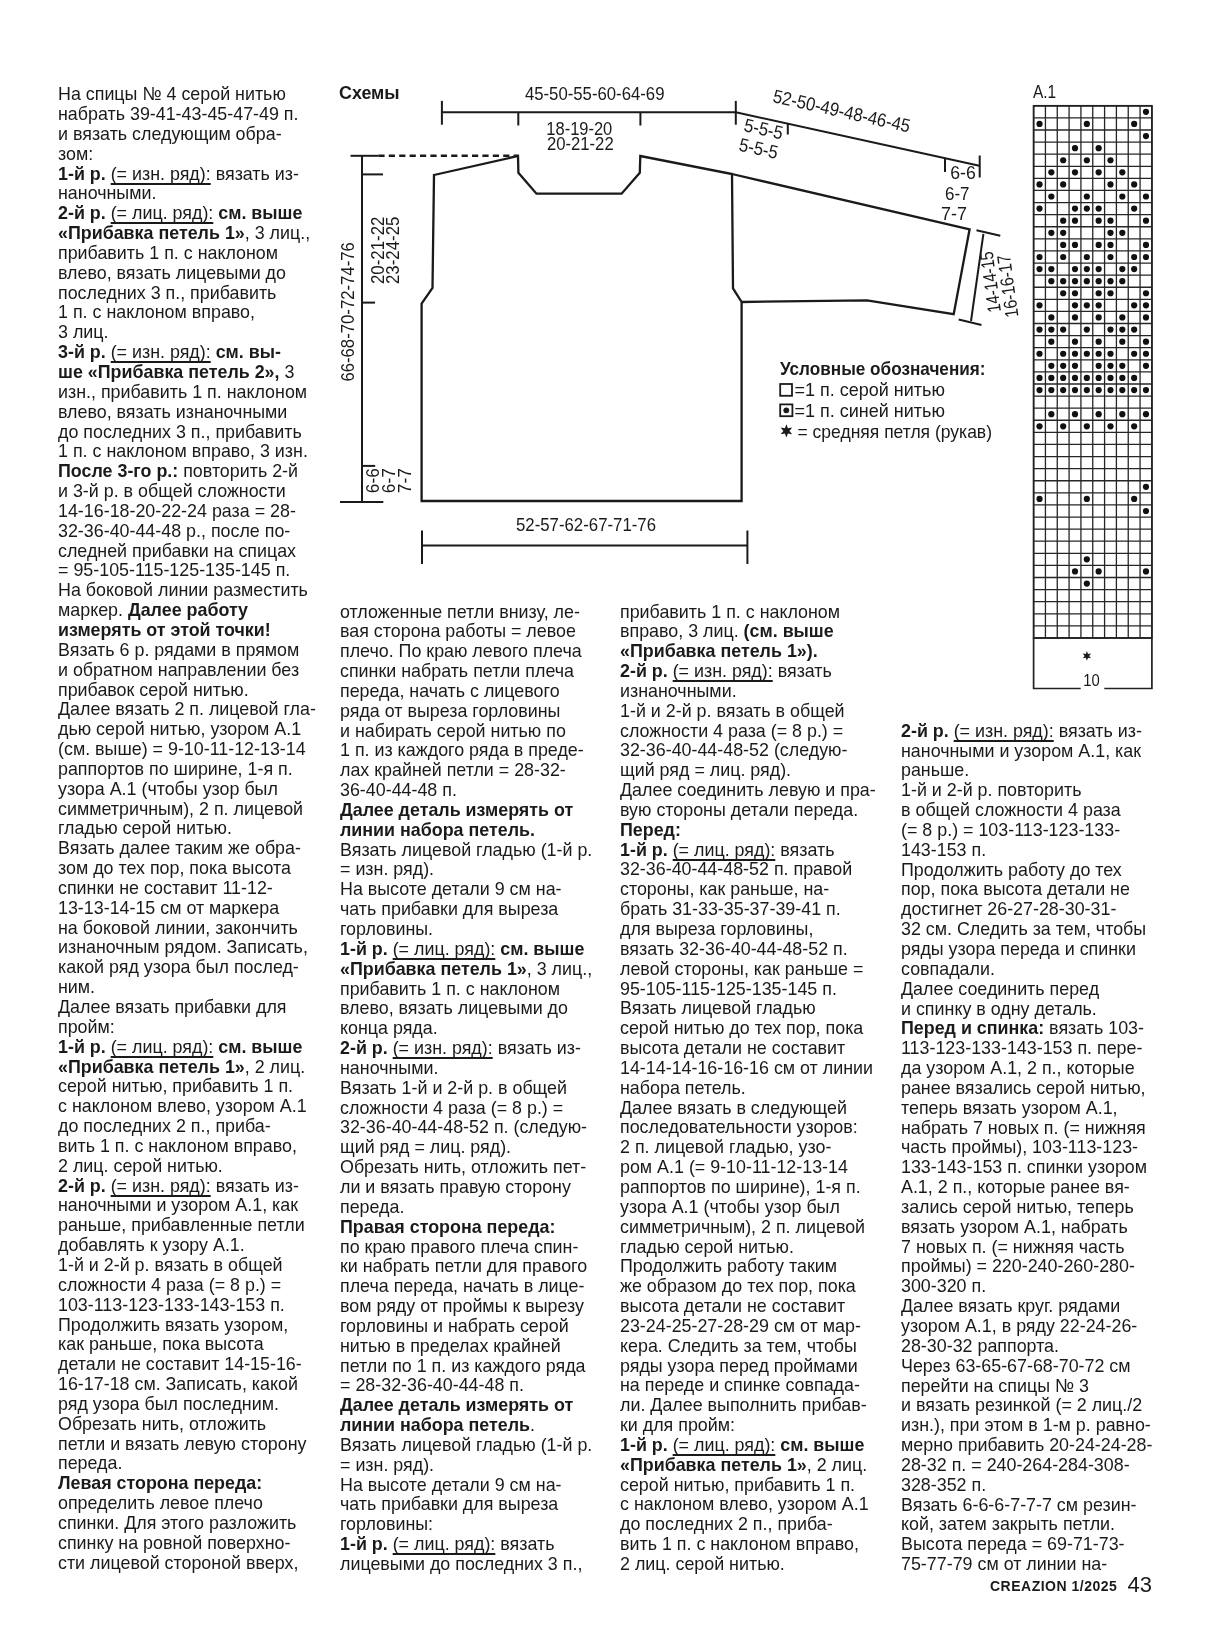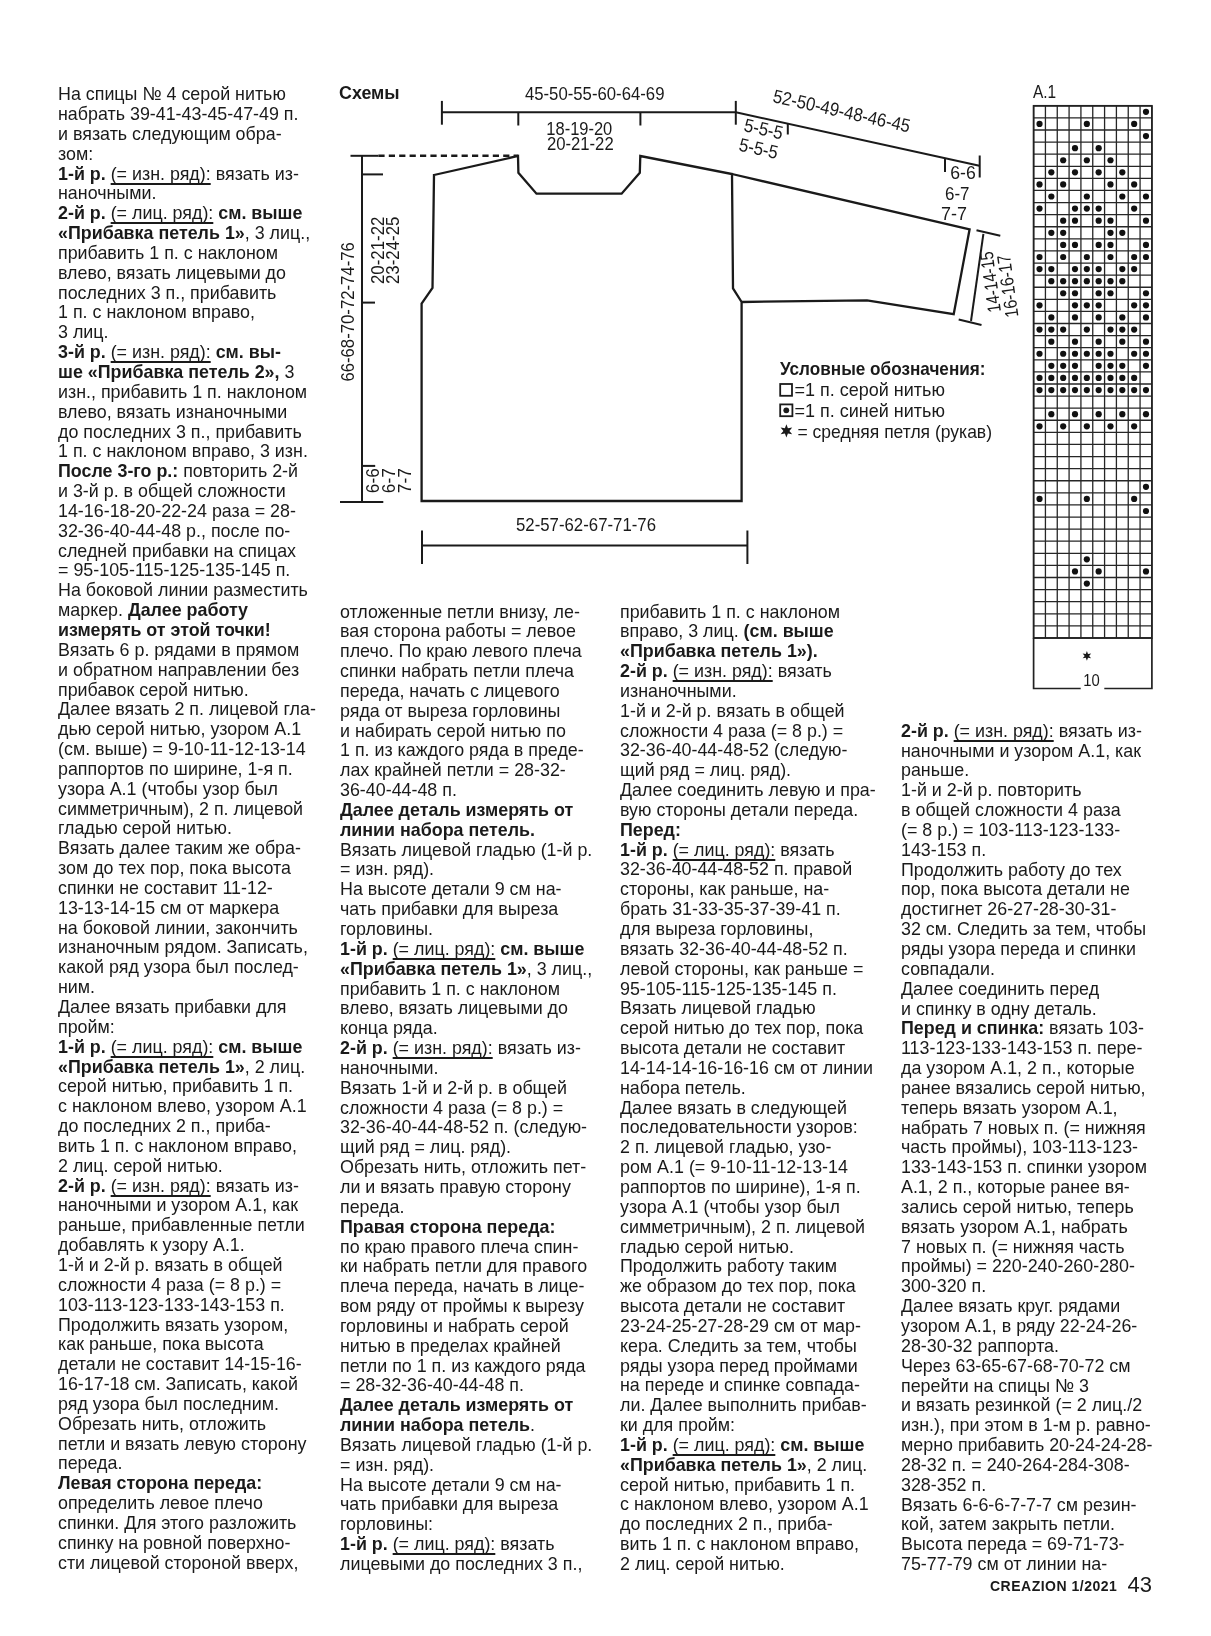--- a/index.html
+++ b/index.html
@@ -555,15 +555,15 @@
 <circle cx="1086.83" cy="583.55" r="3.1"></circle>
 </g>
 
 <path d="M1033.6,637.98 V688.5 H1080.7 M1104.3,688.5 H1151.90 V637.98" fill="none" stroke="#222" stroke-width="1.7"></path>
 
 <path fill="#1a1a1a" d="M1086.90,651.00 L1085.80,653.99 L1082.66,653.45 L1084.70,655.90 L1082.66,658.35 L1085.80,657.81 L1086.90,660.80 L1088.00,657.81 L1091.14,658.35 L1089.10,655.90 L1091.14,653.45 L1088.00,653.99 Z"></path>
 
 <text x="1091.5" y="685.8" font-size="16.3" text-anchor="middle" textLength="16.5" lengthAdjust="spacingAndGlyphs" font-family="Liberation Sans,sans-serif" fill="#1a1a1a">10</text>
 </svg>
 
-<div style="position:absolute;left:990px;top:1578px;font-size:14px;font-weight:bold;letter-spacing:0.5px;">CREAZION 1/2021</div>
+<div style="position:absolute;left:990px;top:1578px;font-size:14px;font-weight:bold;letter-spacing:0.5px;">CREAZION 1/2025</div>
 
 <div style="position:absolute;left:1127.5px;top:1578.6px;font-size:22px;line-height:12px;text-align:center;">43</div>
 
 </body></html>

